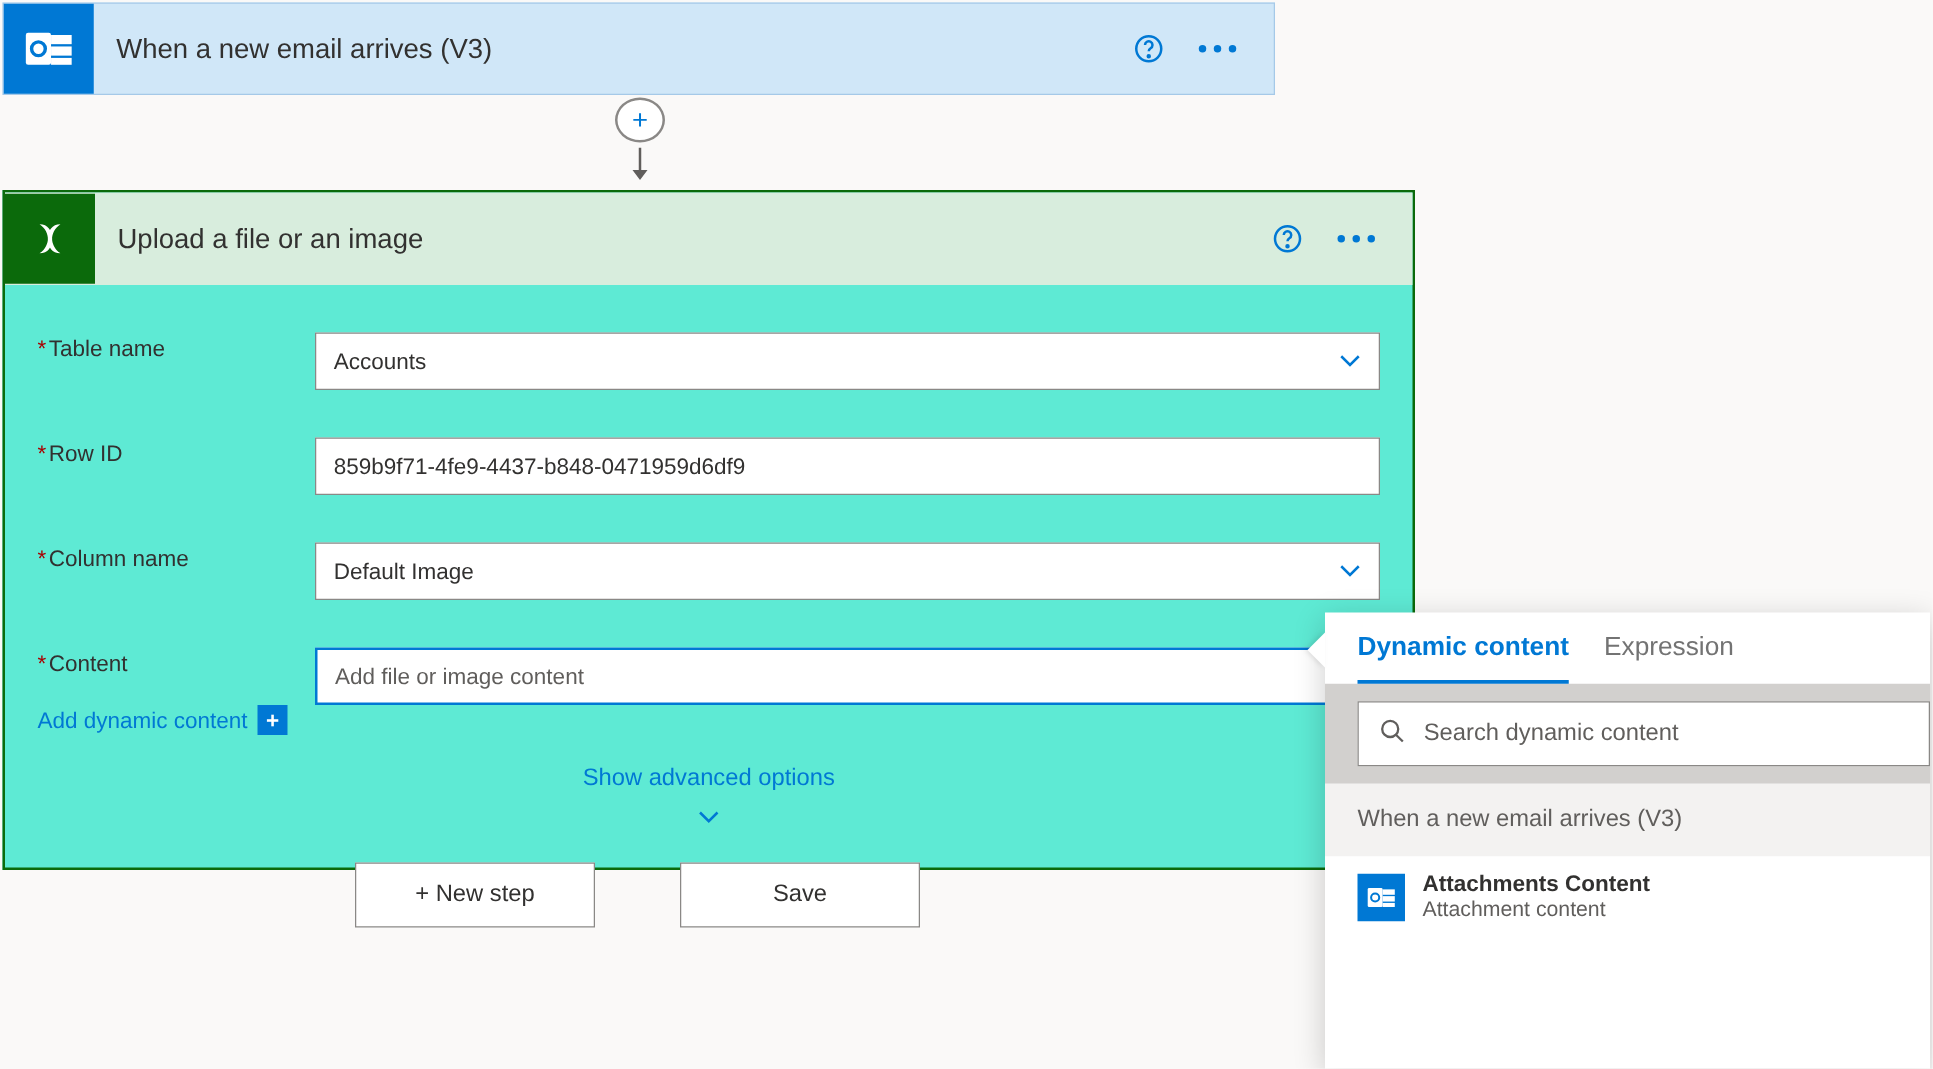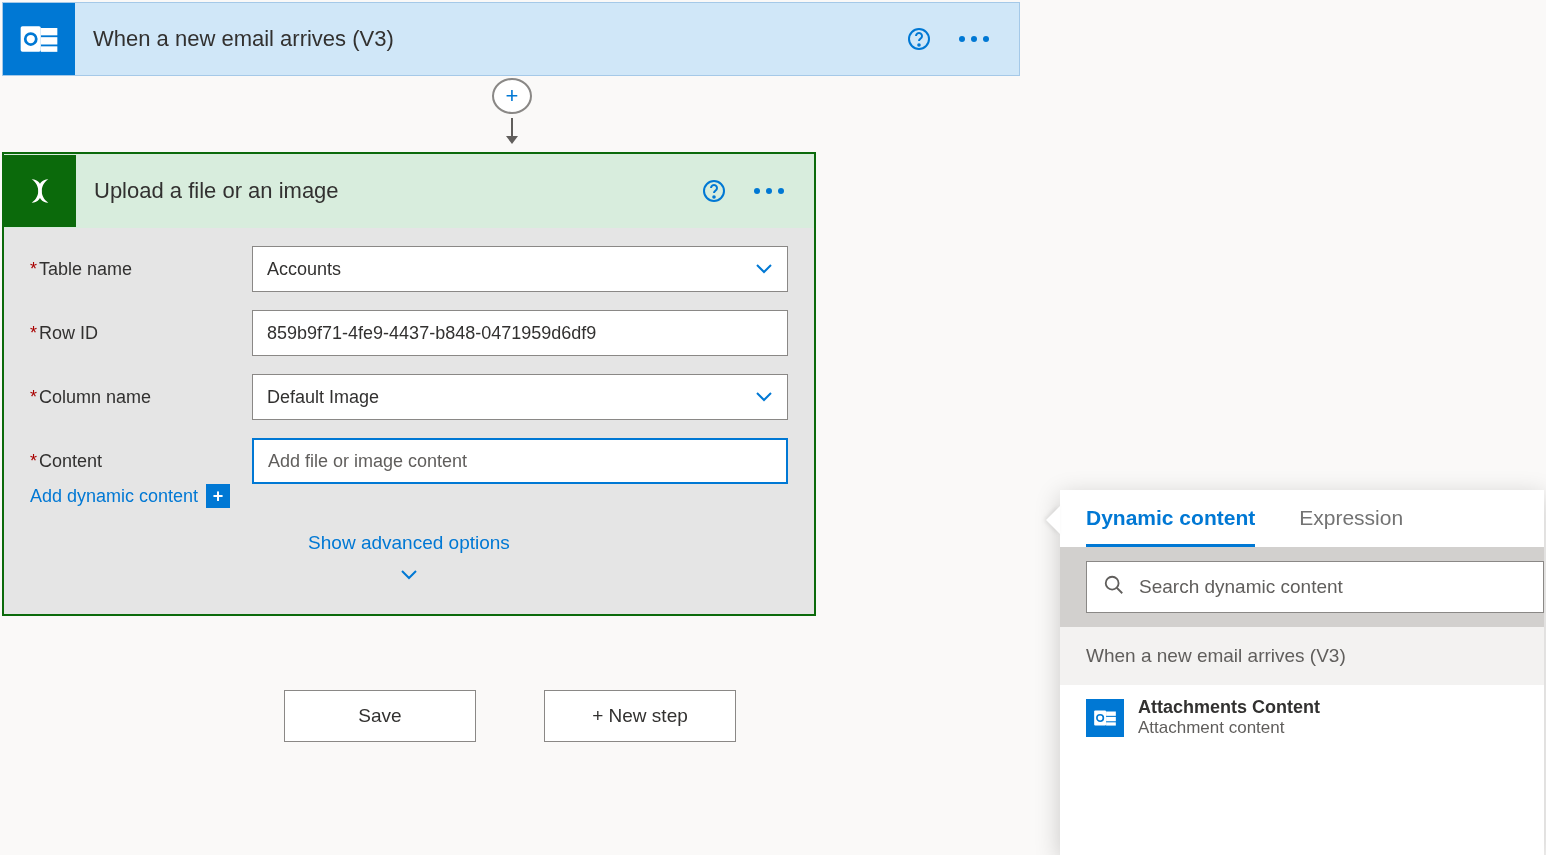--- a/index.html
+++ b/index.html
@@ -24,40 +24,40 @@
     .connector { position: absolute; left: 492px; top: 78px; width: 40px; height: 72px; display: flex; flex-direction: column; align-items: center; }
     .plus-circle {
       width: 40px; height: 40px; border-radius: 50%; background: #fff; border: 2px solid #8a8886;
       display: flex; align-items: center; justify-content: center; color: #0078d4; font-size: 22px; font-weight: 300; cursor: pointer;
     }
     .arrow-down { margin-top: 4px; color: #605e5c; font-size: 22px; }
     .arrow-down svg { width: 20px; height: 26px; }
 
     
     .action-card {
-      position: absolute; left: 2px; top: 152px; width: 814px;
-      border: 2px solid #0b6a0b; background: #e5e5e5;
+      position: absolute; left: 2px; top: 152px; width: 1130px;
+      border: 2px solid #0b6a0b; background: #5eead4;
     }
     .action-header {
       height: 74px; background: #d8eddd; display: flex; align-items: center;
     }
     .action-icon-box {
       width: 72px; height: 72px; background: #0b6a0b; display: flex; align-items: center; justify-content: center;
     }
     .action-icon-box svg { width: 40px; height: 40px; }
     .action-title { flex: 1; padding-left: 18px; font-size: 22px; color: #323130; }
 
     .action-body { padding: 18px 26px 28px 26px; }
     .form-row { display: flex; align-items: center; margin-bottom: 18px; }
     .label-col { width: 222px; font-size: 18px; color: #323130; display: flex; }
     .required { color: #a80000; margin-right: 2px; }
     .input-col { flex: 1; }
     .select-box, .text-input {
       width: 100%; height: 46px; border: 1px solid #8a8886; padding: 0 14px;
-      font-size: 18px; color: #323130; background: #fff; display: flex; align-items: center; justify-content: space-between;
+      font-size: 18px; color: #323130; background: #fff; display: flex; align-items: center; justify-content: space-between; margin-top: 20px;
     }
     .select-box { cursor: pointer; }
     .chevron-down { color: #0078d4; }
     .chevron-down svg { width: 18px; height: 12px; }
     .text-input { outline: none; }
     .content-input { border: 2px solid #0078d4; color: #605e5c; }
     .content-input::placeholder { color: #605e5c; }
 
     .dyn-link-row { display: flex; justify-content: flex-start; align-items: center; gap: 8px; margin-top: -8px; margin-bottom: 14px; }
     .dyn-link { color: #0078d4; font-size: 18px; cursor: pointer; }
@@ -75,21 +75,21 @@
     
     .dyn-panel {
       position: absolute; left: 1060px; top: 490px; width: 484px; height: 365px;
       background: #fff; box-shadow: 0 6px 24px rgba(0,0,0,0.2);
     }
     .dyn-caret {
       position: absolute; left: -14px; top: 16px; width: 0; height: 0;
       border-top: 14px solid transparent; border-bottom: 14px solid transparent; border-right: 14px solid #fff;
       filter: drop-shadow(-2px 0 2px rgba(0,0,0,0.1));
     }
-    .dyn-tabs { display: flex; padding: 16px 26px 0 26px; gap: 44px; }
+    .dyn-tabs { display: flex; padding: 16px 26px 0 26px; gap: 28px; }
     .dyn-tab { font-size: 21px; color: #737373; padding-bottom: 14px; cursor: pointer; }
     .dyn-tab.active { color: #0078d4; font-weight: 600; border-bottom: 3px solid #0078d4; }
     .dyn-search-wrap { background: #d2d0ce; padding: 14px 0 14px 26px; }
     .dyn-search {
       width: 100%; height: 52px; border: 1px solid #8a8886; background: #fff;
       display: flex; align-items: center; padding: 0 16px; gap: 14px;
     }
     .dyn-search input { border: none; outline: none; font-size: 19px; flex: 1; color: #323130; }
     .dyn-search input::placeholder { color: #605e5c; }
     .dyn-group-header { padding: 18px 26px; font-size: 19px; color: #605e5c; background: #f3f2f1; }
@@ -219,22 +219,22 @@
     <div class="adv-options">
       <span>Show advanced options</span>
       <span class="chevron-down"><svg viewBox="0 0 18 12" fill="none" stroke="#0078d4" stroke-width="2">
             <path d="M2 2l7 7 7-7"></path>
           </svg></span>
     </div>
   </div>
 </div>
 
 <div class="btn-row">
+  <div class="btn">+ New step</div>
   <div class="btn">Save</div>
-  <div class="btn">+ New step</div>
 </div>
 
 <div class="dyn-panel">
   <div class="dyn-caret"></div>
   <div class="dyn-tabs">
     <div class="dyn-tab active">Dynamic content</div>
     <div class="dyn-tab">Expression</div>
   </div>
   <div class="dyn-search-wrap">
     <div class="dyn-search">

